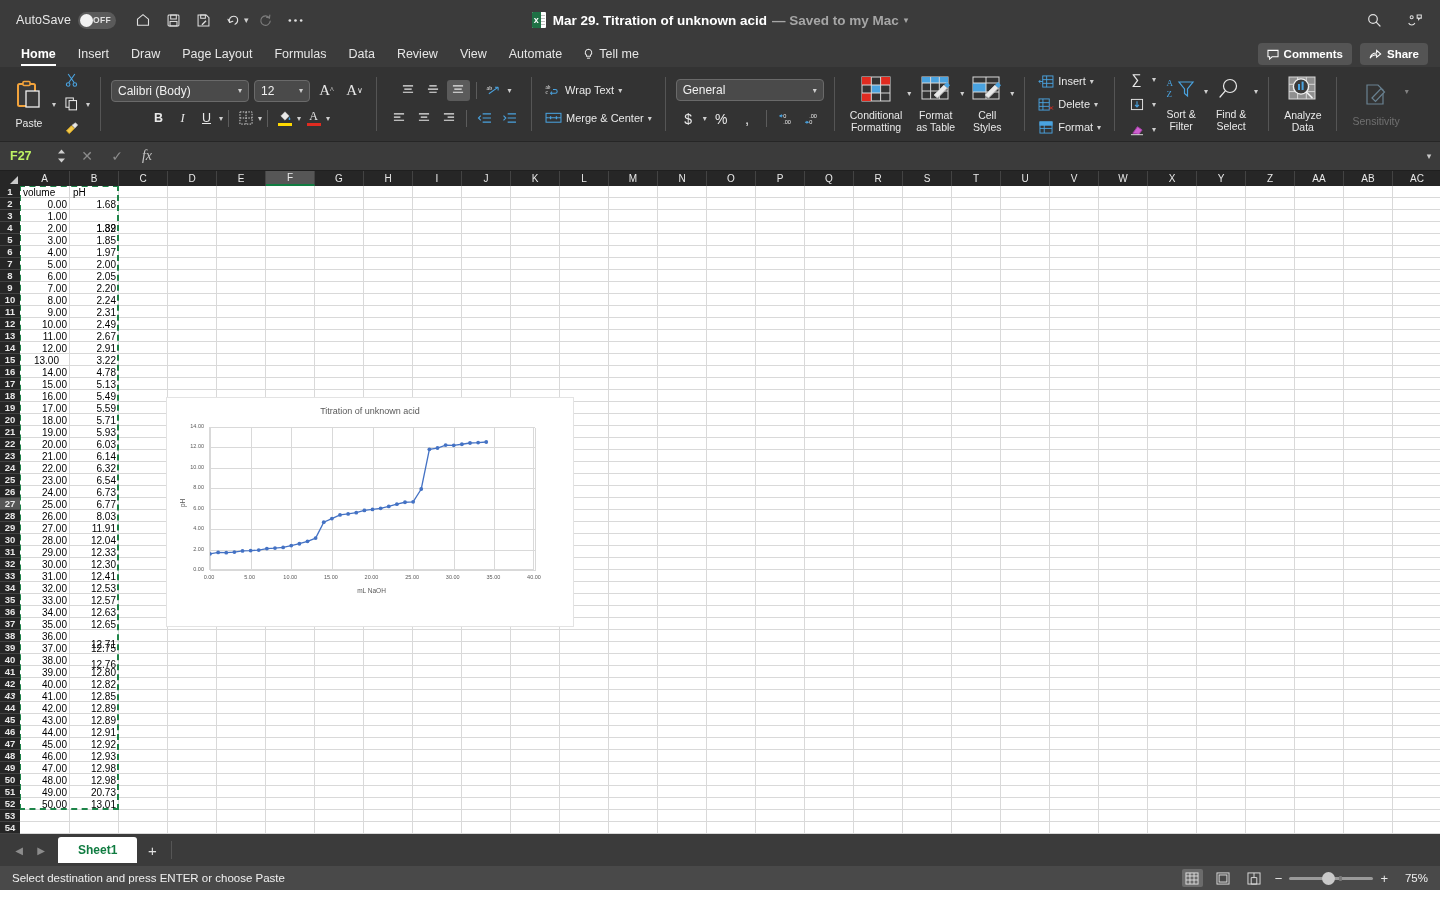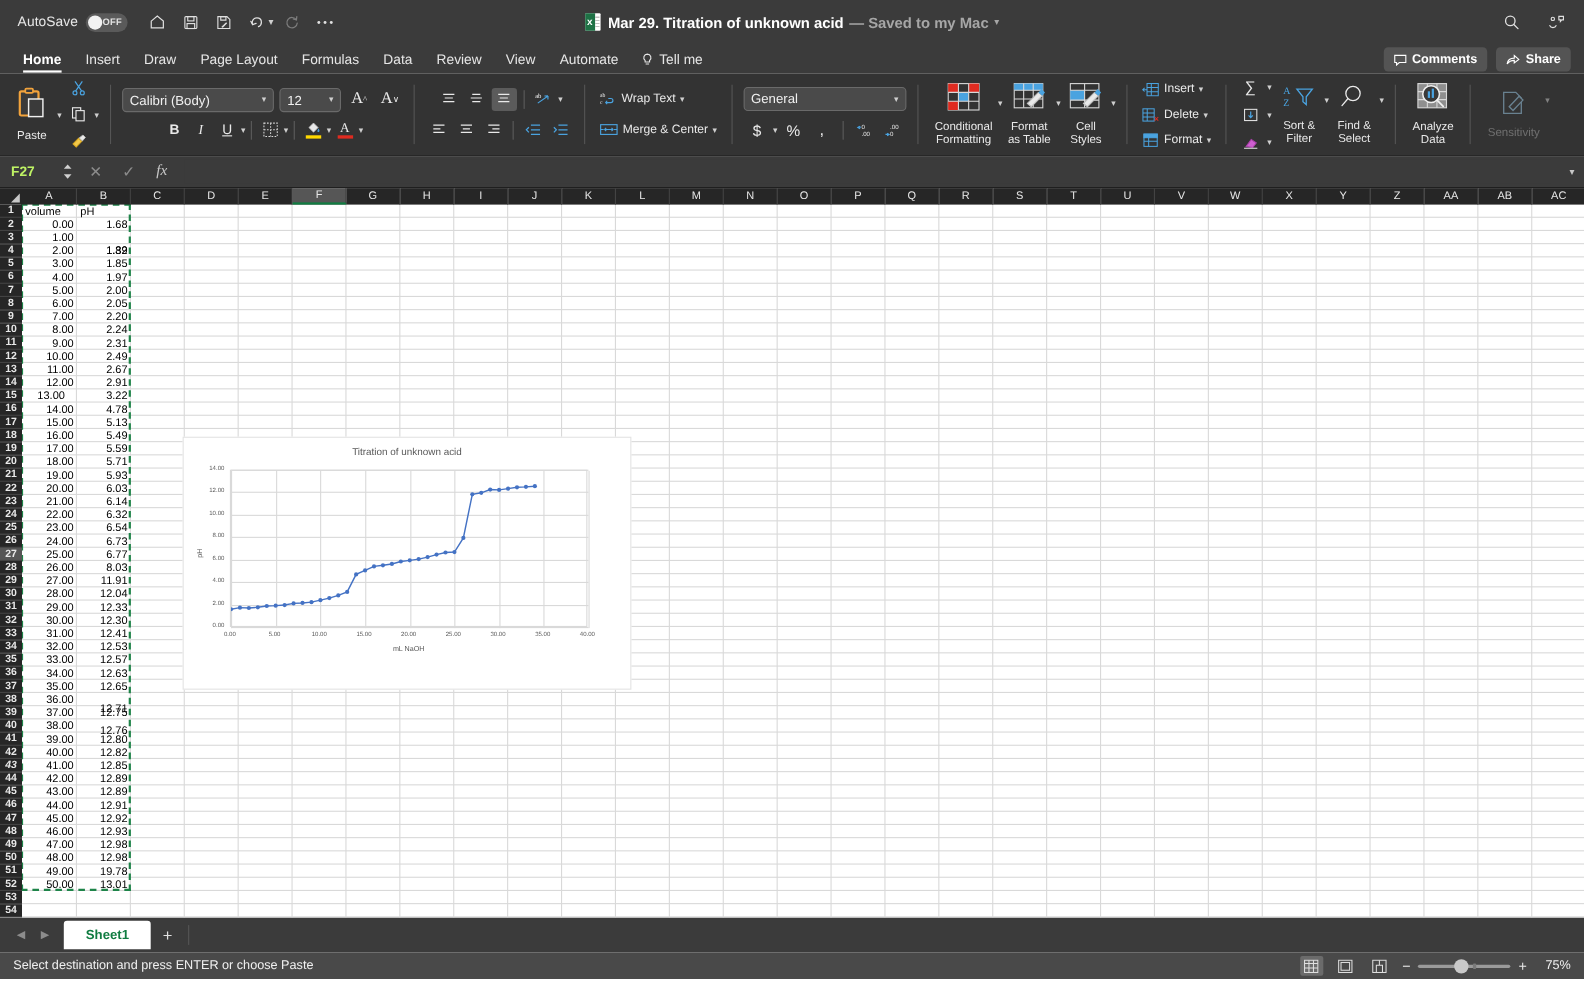--- a/index.html
+++ b/index.html
@@ -980,21 +980,21 @@
       <div class="cell num" style="left: 50px; top: 540px; width: 49px; height: 12px;">12.91</div>
       <div class="cell num" style="left: 0px; top: 552px; width: 50px; height: 12px;">45.00</div>
       <div class="cell num" style="left: 50px; top: 552px; width: 49px; height: 12px;">12.92</div>
       <div class="cell num" style="left: 0px; top: 564px; width: 50px; height: 12px;">46.00</div>
       <div class="cell num" style="left: 50px; top: 564px; width: 49px; height: 12px;">12.93</div>
       <div class="cell num" style="left: 0px; top: 576px; width: 50px; height: 12px;">47.00</div>
       <div class="cell num" style="left: 50px; top: 576px; width: 49px; height: 12px;">12.98</div>
       <div class="cell num" style="left: 0px; top: 588px; width: 50px; height: 12px; padding-left: 42px;">48.00</div>
       <div class="cell num" style="left: 50px; top: 588px; width: 49px; height: 12px;">12.98</div>
       <div class="cell num" style="left: 0px; top: 600px; width: 50px; height: 12px;">49.00</div>
-      <div class="cell num" style="left: 50px; top: 600px; width: 49px; height: 12px;">19.78</div>
+      <div class="cell num" style="left: 50px; top: 600px; width: 49px; height: 12px;">20.73</div>
       <div class="cell num" style="left: 0px; top: 612px; width: 50px; height: 12px;">50.00</div>
       <div class="cell num" style="left: 50px; top: 612px; width: 49px; height: 12px;">13.01</div>
       <div class="ants" style="left: -1px; top: -1px; width: 100px; height: 625px;"></div>
       <div class="active-cell" style="left: 246px; top: 312px; width: 49px; height: 13px;"></div>
       <div class="fill-handle" style="left: 292px; top: 322px;"></div>
     </div>
 <div class="chart-obj" style="left: 166px; top: 226px; width: 408px; height: 230px;">
       <div class="chart-title">Titration of unknown acid</div>
       <div class="plot-area" style="left: 42px; top: 29px; width: 325px; height: 143px;">
         <div class="gl" style="left: 0px; top: 142px; width: 325px; height: 1px;"></div>

